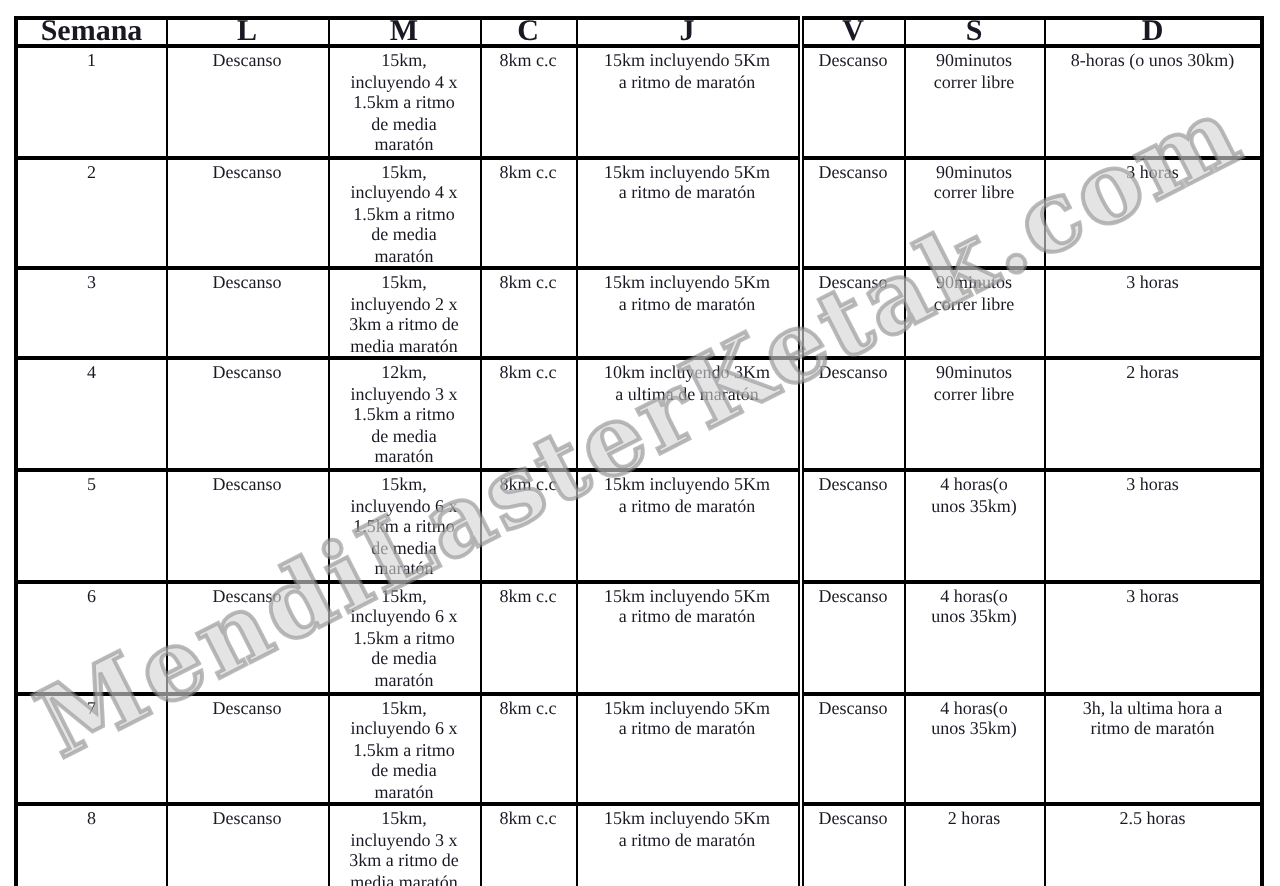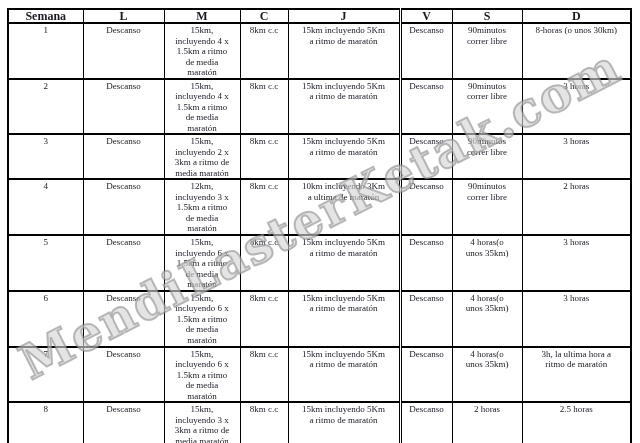--- a/index.html
+++ b/index.html
@@ -32,21 +32,21 @@
   table.plan th, table.plan td {
     border: 1px solid #000;
     border-bottom-width: 2px;
     padding: 1px 2px 0 2px;
     text-align: center;
     vertical-align: top;
     color: #191924;
     overflow: hidden;
   }
   table.plan th {
-    font-size: 12px;
+    font-size: 15px;
     font-weight: bold;
     vertical-align: middle;
     padding: 0 2px;
     line-height: 11px;
   }
   table.plan td {
     font-size: 9px;
     line-height: 10.5px;
     white-space: pre-line;
   }

